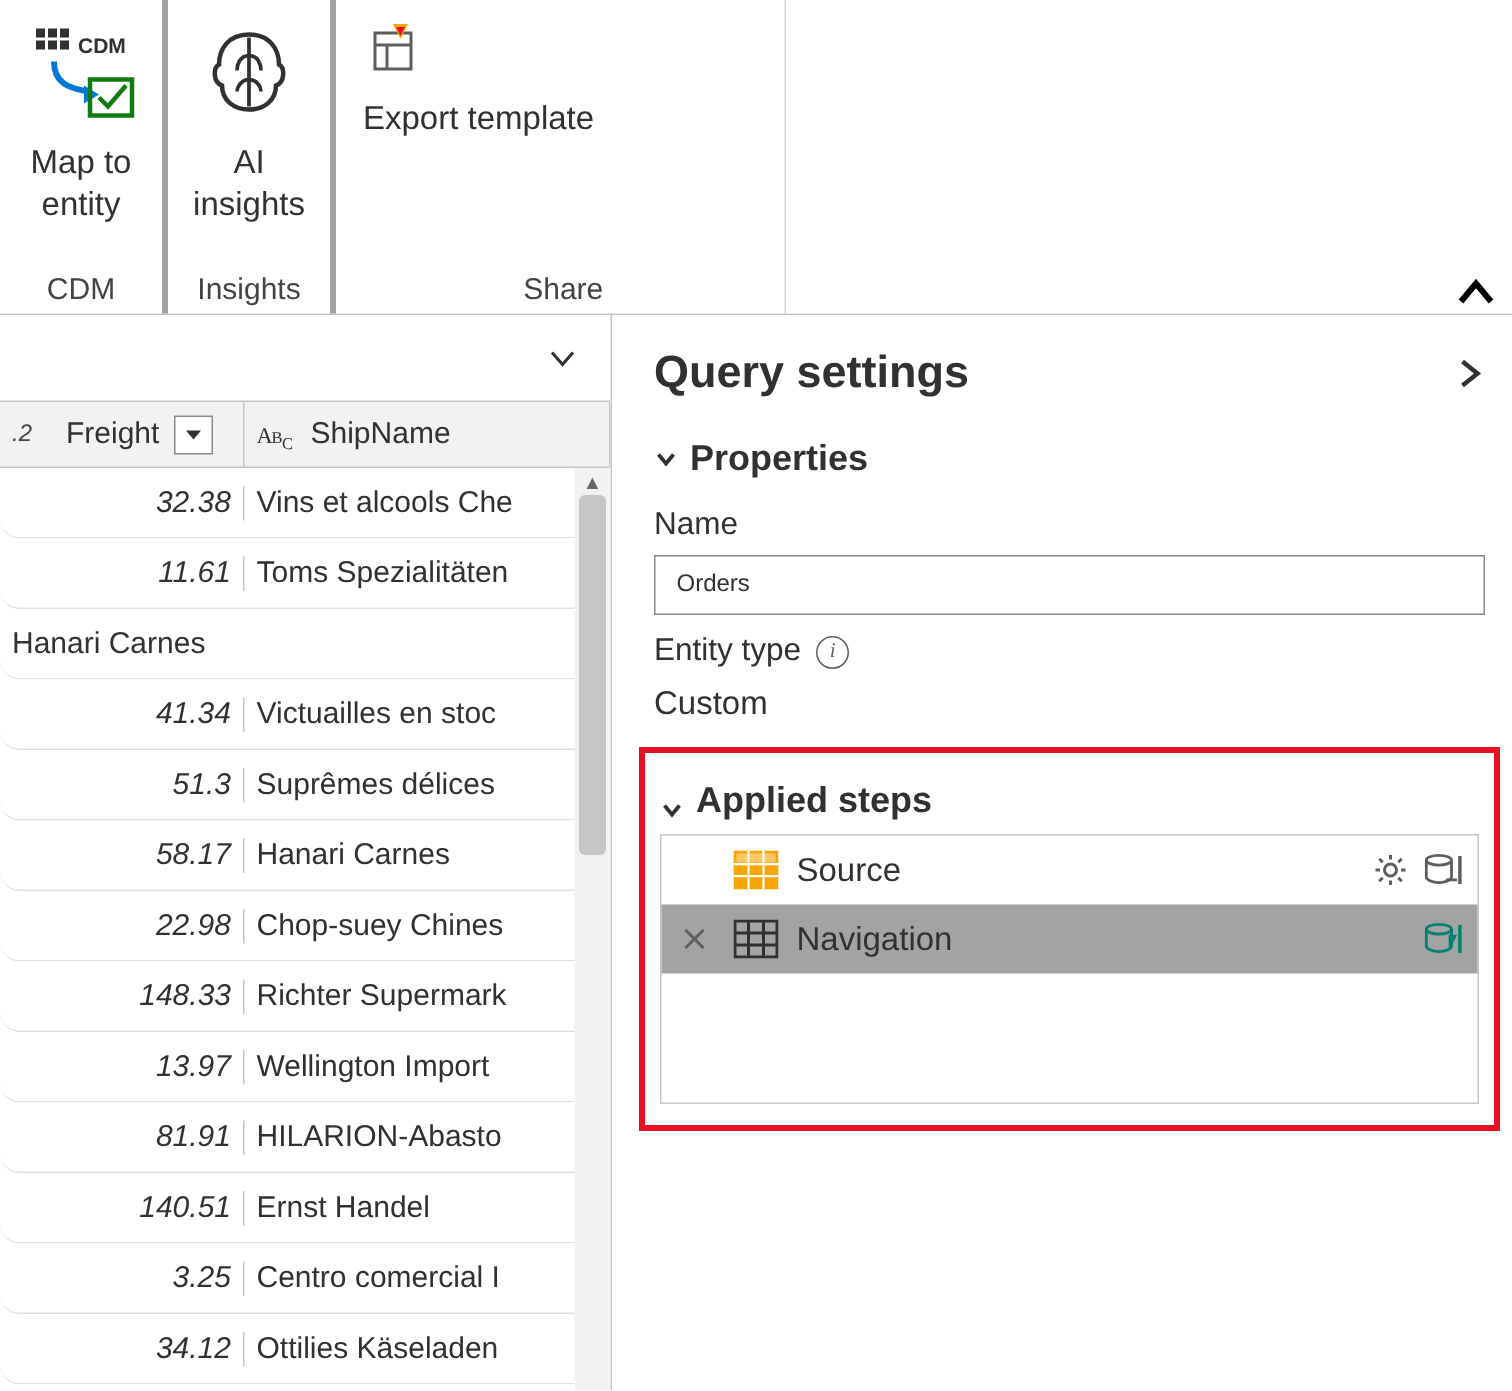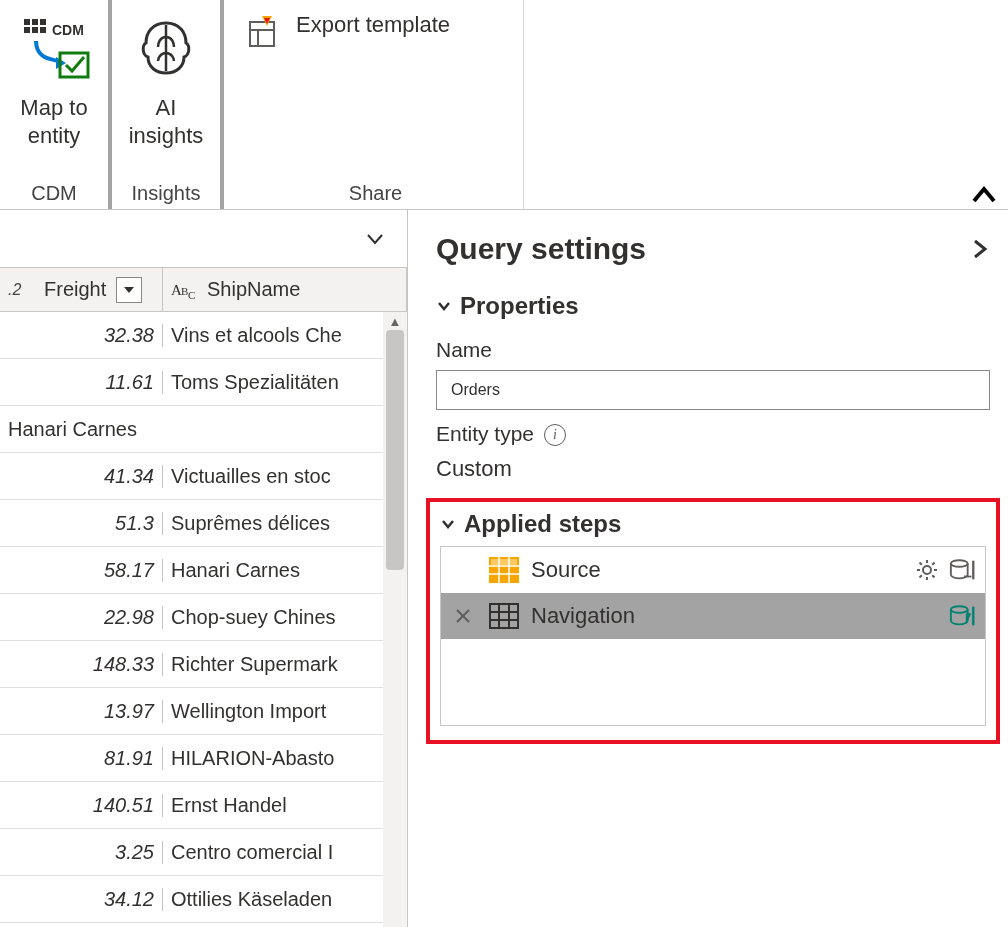--- a/index.html
+++ b/index.html
@@ -70,20 +70,21 @@
   .ribbon .share-btn {
     display: flex;
     align-items: flex-start;
     gap: 14px;
     cursor: pointer;
     background: none;
     border: none;
     font-size: 22px;
     color: #323130;
     padding-top: 6px;
+    flex-direction: column;
   }
   .ribbon .share-btn .icon-holder {
     width: 40px;
     height: 40px;
     display: flex;
     align-items: center;
     justify-content: center;
   }
   .ribbon .collapse-icon {
     position: absolute;
@@ -163,20 +164,21 @@
   .rows {
     display: flex;
     flex-direction: column;
   }
   .row {
     display: flex;
     height: 47px;
     border-bottom: 1px solid #e1dfdd;
     font-size: 20px;
     align-items: center;
+    border-radius: 13px;
   }
   .cell-freight {
     width: 163px;
     text-align: right;
     padding-right: 8px;
     border-right: 1px solid #c8c6c4;
     font-style: italic;
     white-space: nowrap;
     overflow:hidden;
   }
@@ -490,21 +492,21 @@
     <div class="label-small">Name</div>
     <input class="name-input" type="text" value="Orders" style="">
 
     <div class="entity-type-row">
       <span>Entity type</span>
       <span class="info-circle">i</span>
     </div>
     <div class="entity-type-value">Custom</div>
 
     <div class="applied-steps-highlight">
-      <div class="section-header" style="margin-top:2px;">
+      <div class="section-header" style="margin-top:12px;align-items:flex-end;">
         <span class="chev">
           <svg width="16" height="16" viewBox="0 0 16 16">
               <path d="M3 5 L8 11 L13 5" fill="none" stroke="#323130" stroke-width="2.5"></path>
             </svg>
         </span>
         <span>Applied steps</span>
       </div>
       <div class="steps-list" id="steps-container">
           <div class="step-row">
             <div class="step-spacer"></div>

